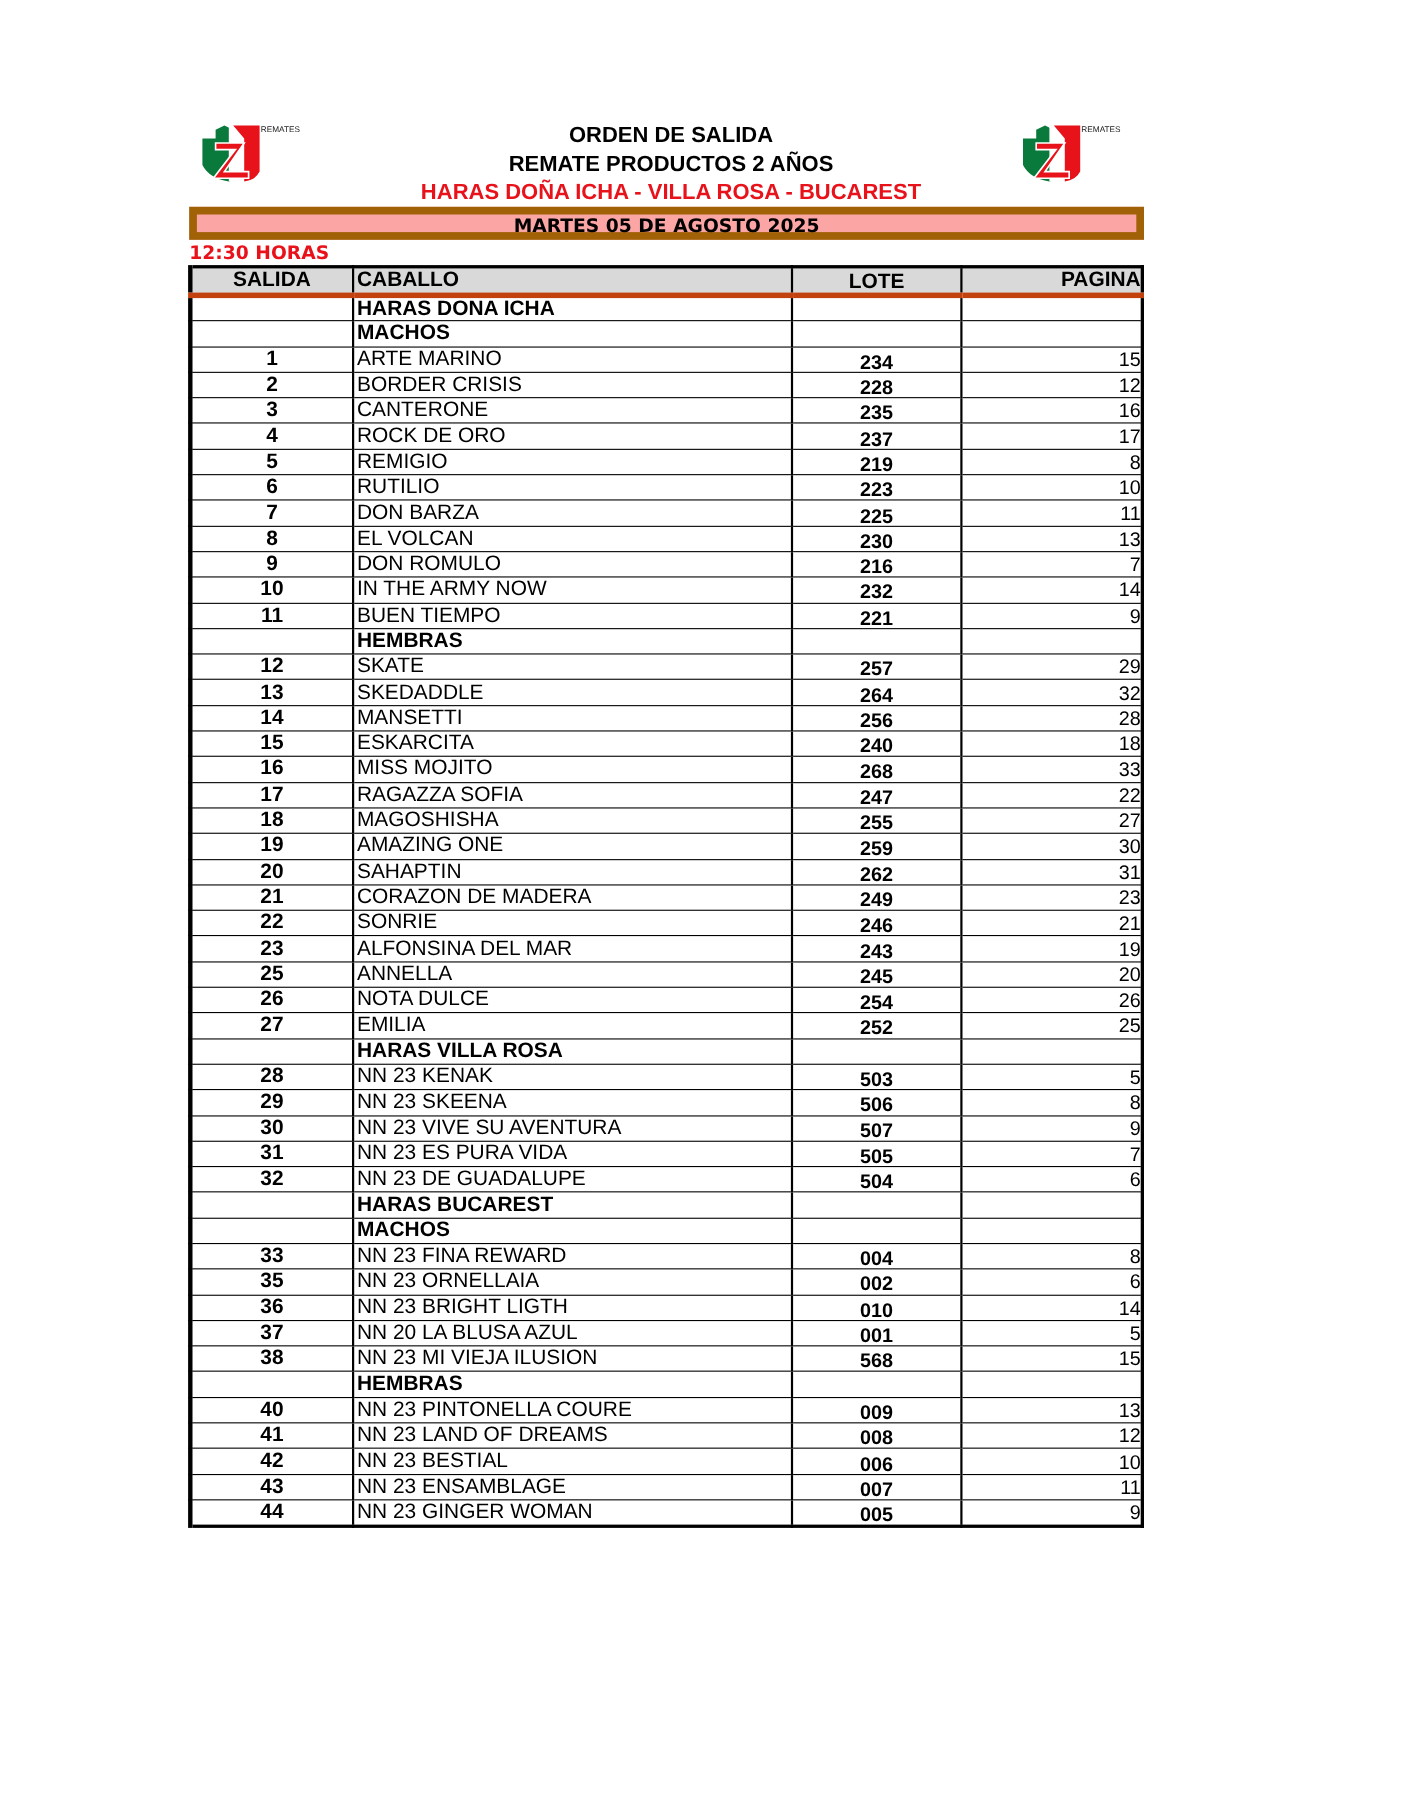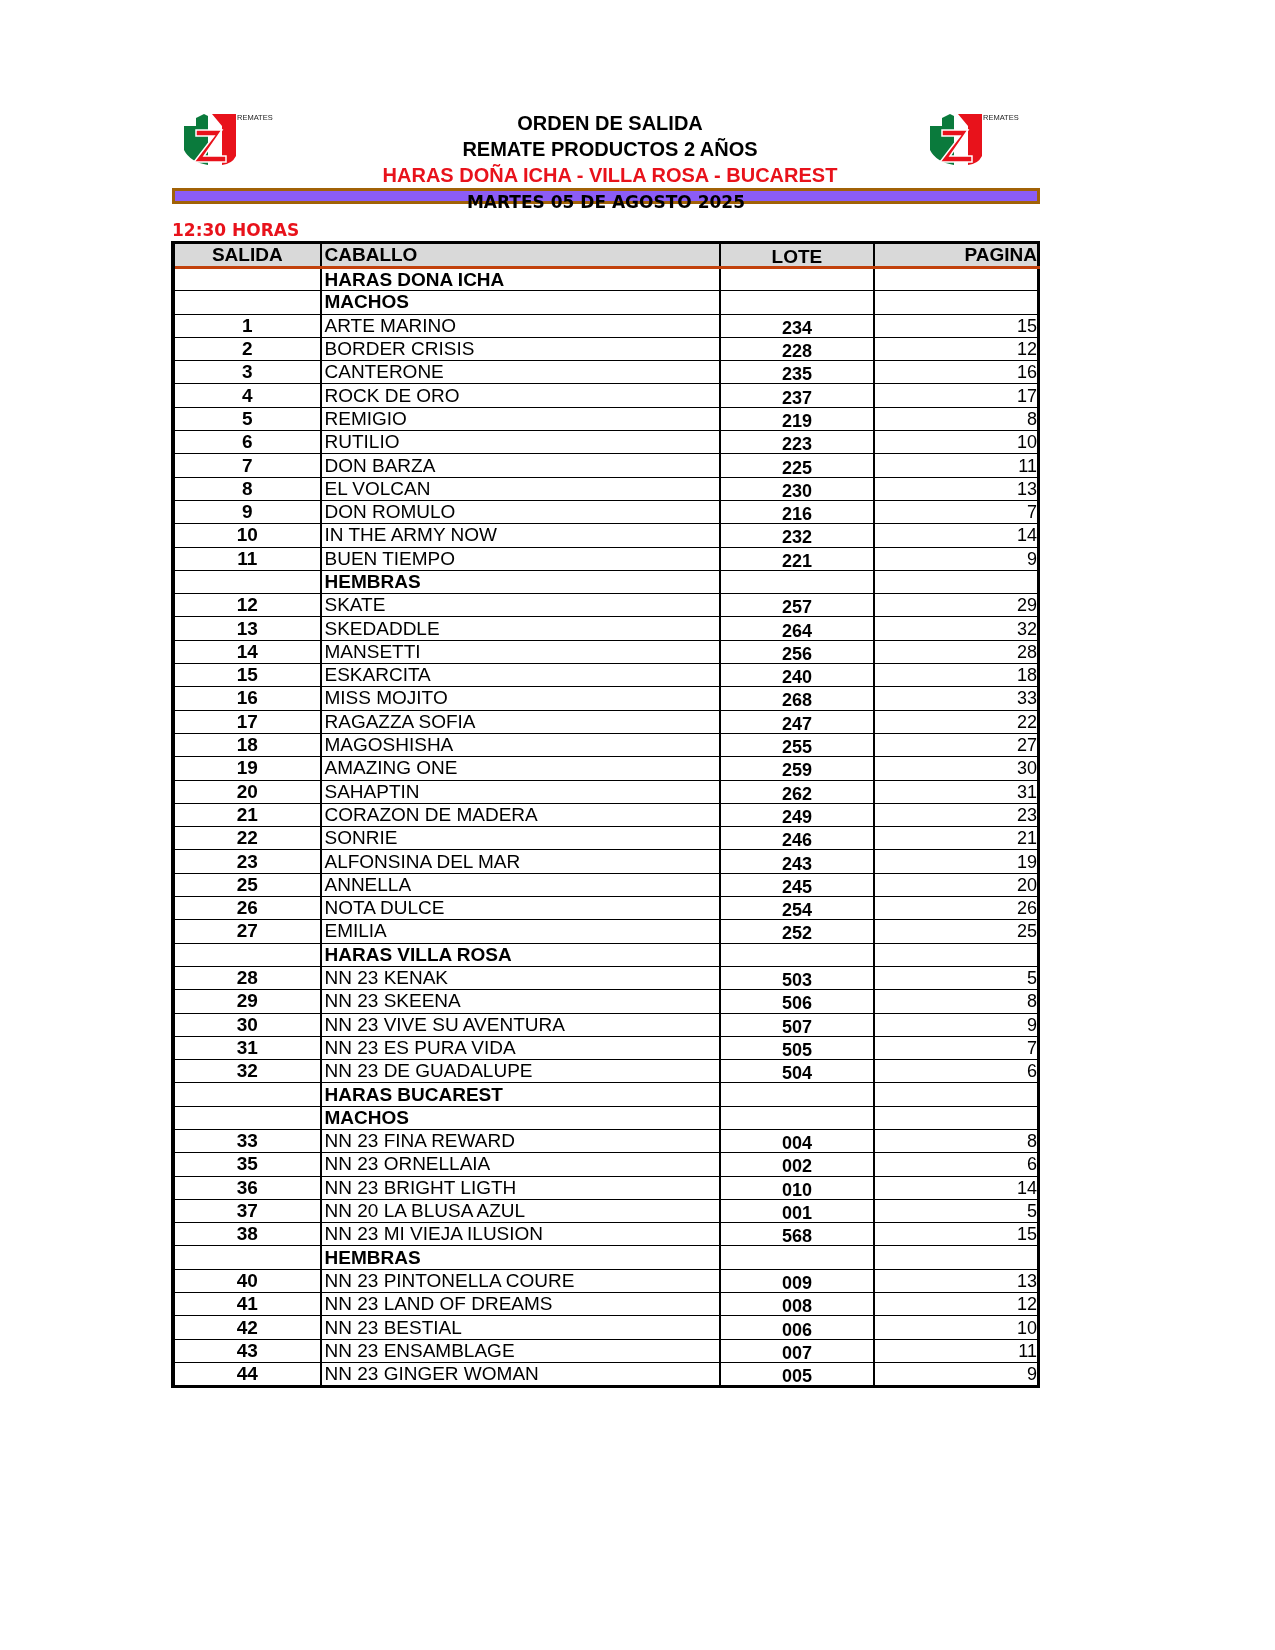--- a/index.html
+++ b/index.html
@@ -10,26 +10,26 @@
   .logo-left { left: 182px; }
   .logo-right { left: 928px; }
   .logo svg { position: absolute; left: 0; top: 0; }
   .logo .remates { position: absolute; left: 55px; top: 2px; width: 10px; font-size: 7.5px; line-height: 7.6px; text-align: center; color: #222; font-family: "Liberation Sans", sans-serif; }
 
   .title-block { position: absolute; left: 180px; width: 860px; text-align: center; font-weight: bold; }
   .t1 { top: 112px; font-size: 20px; }
   .t2 { top: 138px; font-size: 20px; }
   .t3 { top: 164px; font-size: 20px; color: #e8121b; }
 
-  .date-bar { position: absolute; left: 172px; top: 188px; width: 868px; height: 16px; background: #8b5cf6; border: 3px solid #a16207; text-align: center; font-weight: bold; font-size: 17px; line-height: 23px; font-family: "DejaVu Sans", sans-serif; }
+  .date-bar { position: absolute; left: 172px; top: 188px; width: 868px; height: 30px; background: #fca5a5; border: 7px solid #a16207; text-align: center; font-weight: bold; font-size: 17px; line-height: 23px; font-family: "DejaVu Sans", sans-serif; }
   .time-line { position: absolute; left: 172px; top: 220px; width: 868px; text-align: left; font-weight: bold; font-size: 17px; color: #e8121b; font-family: "DejaVu Sans", sans-serif; }
 
   table.order { position: absolute; left: 171px; top: 241px; width: 869px; border-collapse: collapse; border: 3px solid #000; border-left-width: 4px; }
   table.order th, table.order td { border: 1px solid #000; border-left-width: 2px; border-right-width: 2px; height: 23.3px; padding: 0; vertical-align: middle; }
-  table.order th { background: #d9d9d9; font-weight: bold; font-size: 19px; line-height: 18px; border-bottom: 3px solid #c2410c; height: 24px; }
+  table.order th { background: #d9d9d9; font-weight: bold; font-size: 19px; line-height: 18px; border-bottom: 5px solid #c2410c; height: 24px; }
   .c-sal { width: 148px; text-align: center; font-weight: bold; font-size: 19px; }
   .c-cab { width: 401px; text-align: left; padding-left: 3px !important; font-size: 19px; }
   .c-lot { width: 155px; text-align: center; font-weight: bold; font-size: 18px; padding-top: 4px !important; }
   .c-pag { width: 165px; text-align: right; font-size: 18px; }
   tr.section td.c-cab { font-weight: bold; }
   td { line-height: 18px; }
 </style>
 </head>
 <body>
 

